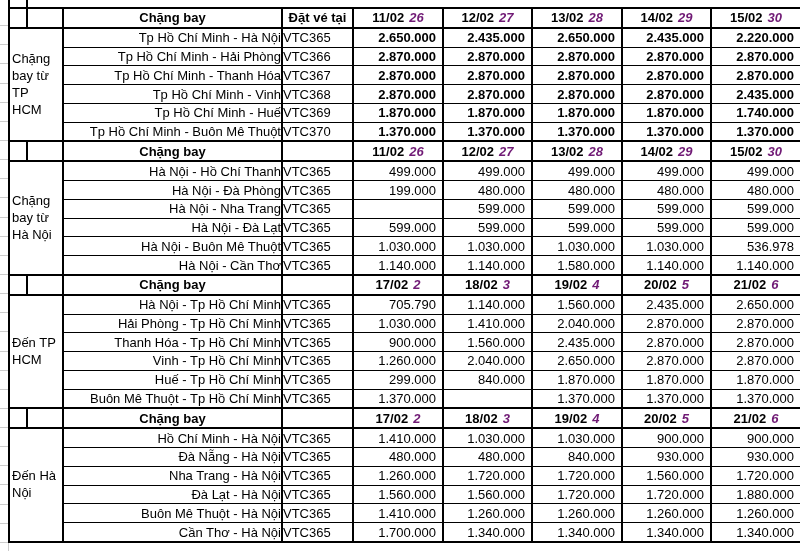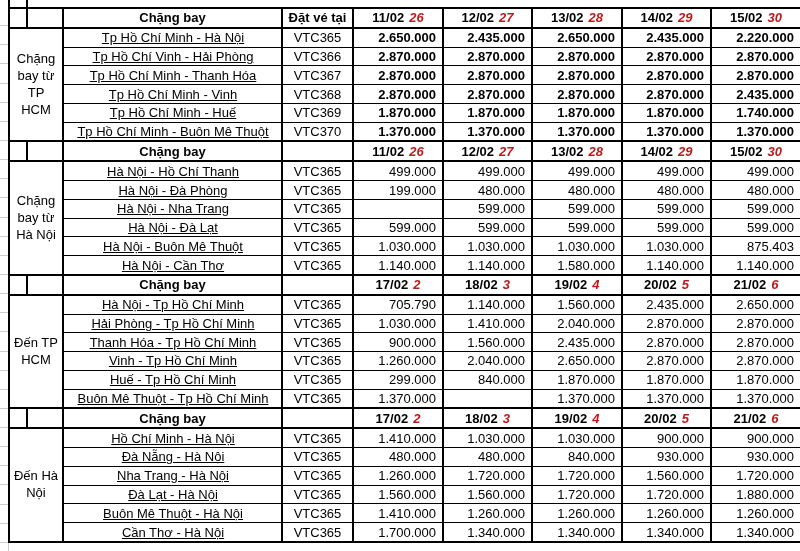--- a/index.html
+++ b/index.html
@@ -28,29 +28,29 @@
     border:1px solid #000;
     border-left-width:2px;border-right-width:2px;
     padding:0;font-size:13px;color:#000;
     overflow:hidden;white-space:nowrap;vertical-align:middle;
   }
   tr.hrow td{
     border-top-width:2px;border-bottom-width:2px;
     font-weight:bold;text-align:center;
   }
   td.label-cell{
-    white-space:normal;text-align:center;vertical-align:middle;
+    white-space:normal;vertical-align:middle;
     font-size:13px;line-height:1.3;padding:13px 2px;
   }
-  td.route{text-align:center;padding-left:1px;text-decoration:underline;}
-  td.code{text-align:center;}
+  td.route{text-align:right;padding-left:1px;}
+  td.code{}
   td.price{text-align:right;padding-right:6px;}
   td.price.bold{font-weight:bold;}
   td.date-cell span.daynum{
-    color:#b91c1c;font-style:italic;font-weight:bold;margin-left:5px;
+    color:#701a75;font-style:italic;font-weight:bold;margin-left:5px;
   }
 </style>
 </head>
 <body>
 
 <div class="sheet">
   <div class="margin-grid"></div>
   <div class="top-stub stub-a"></div>
   <div class="top-stub stub-b"></div>
   <div class="bottom-stub"></div>
@@ -83,21 +83,21 @@
           <td class="label-cell" colspan="2" rowspan="6">Chặng bay từ TP HCM</td>
           <td class="route">Tp Hồ Chí Minh - Hà Nội</td>
           <td class="code">VTC365</td>
           <td class="price bold">2.650.000</td>
           <td class="price bold">2.435.000</td>
           <td class="price bold">2.650.000</td>
           <td class="price bold">2.435.000</td>
           <td class="price bold">2.220.000</td>
         </tr>
         <tr>
-          <td class="route">Tp Hồ Chí Vinh - Hải Phòng</td>
+          <td class="route">Tp Hồ Chí Minh - Hải Phòng</td>
           <td class="code">VTC366</td>
           <td class="price bold">2.870.000</td>
           <td class="price bold">2.870.000</td>
           <td class="price bold">2.870.000</td>
           <td class="price bold">2.870.000</td>
           <td class="price bold">2.870.000</td>
         </tr>
         <tr>
           <td class="route">Tp Hồ Chí Minh - Thanh Hóa</td>
           <td class="code">VTC367</td>
@@ -182,21 +182,21 @@
           <td class="price">599.000</td>
           <td class="price">599.000</td>
         </tr>
         <tr>
           <td class="route">Hà Nội - Buôn Mê Thuột</td>
           <td class="code">VTC365</td>
           <td class="price">1.030.000</td>
           <td class="price">1.030.000</td>
           <td class="price">1.030.000</td>
           <td class="price">1.030.000</td>
-          <td class="price">875.403</td>
+          <td class="price">536.978</td>
         </tr>
         <tr>
           <td class="route">Hà Nội - Cần Thơ</td>
           <td class="code">VTC365</td>
           <td class="price">1.140.000</td>
           <td class="price">1.140.000</td>
           <td class="price">1.580.000</td>
           <td class="price">1.140.000</td>
           <td class="price">1.140.000</td>
         </tr>

